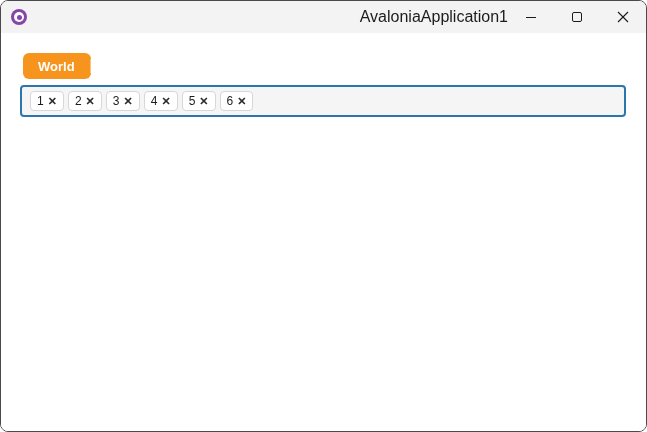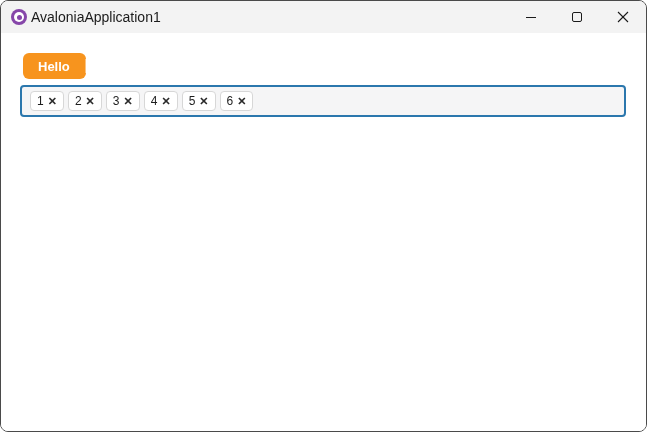--- a/index.html
+++ b/index.html
@@ -35,25 +35,26 @@
   .app-icon .donut{
     position:absolute;top:3px;left:3px;right:3px;bottom:3px;
     background:#ffffff;border-radius:50%;
   }
   .app-icon .donut::after{
     content:"";
     position:absolute;top:2.5px;left:2.5px;right:2.5px;bottom:2.5px;
     background:var(--logo-purple);border-radius:50%;
   }
   .title-text{
-    margin-left:4px;
-    font-size:14px;
+    margin-left:12px;
+    font-size:16px;
     color:#1b1b1b;
     white-space:nowrap;
     flex:1 1 auto;
+    text-align:right;
   }
   .caption-buttons{display:flex;height:100%;}
   .caption-btn{
     width:46px;height:32px;
     border:none;background:transparent;
     display:flex;align-items:center;justify-content:center;
     cursor:default;
   }
   .min-glyph{width:10px;height:1px;background:#1a1a1a;display:block;}
   .max-glyph{width:10px;height:10px;border:1px solid #1a1a1a;border-radius:2px;display:block;background:transparent;}
@@ -147,21 +148,21 @@
           <line x1="11" y1="1" x2="1" y2="11" stroke="#1a1a1a" stroke-width="1.1"></line>
         </svg>
       </button>
     </div>
   </div>
 
   <div class="content">
 
     <div class="tabstrip">
       <button class="tab-item">
-        <span>Hello</span>
+        <span>World</span>
       </button>
       <span class="tab-divider"></span>
     </div>
 
     <div class="tagbox">
 
       <span class="chip">
         <span class="chip-label">1</span>
         <button class="chip-close">
           <span>✕</span>

